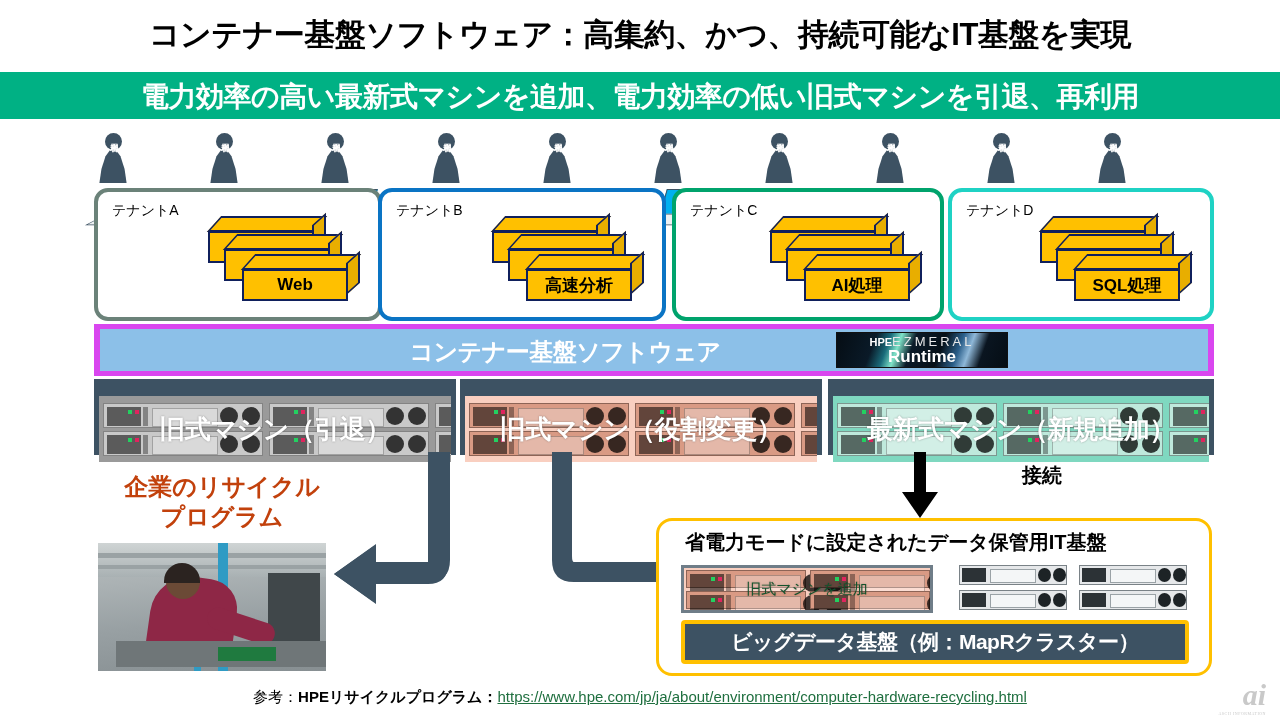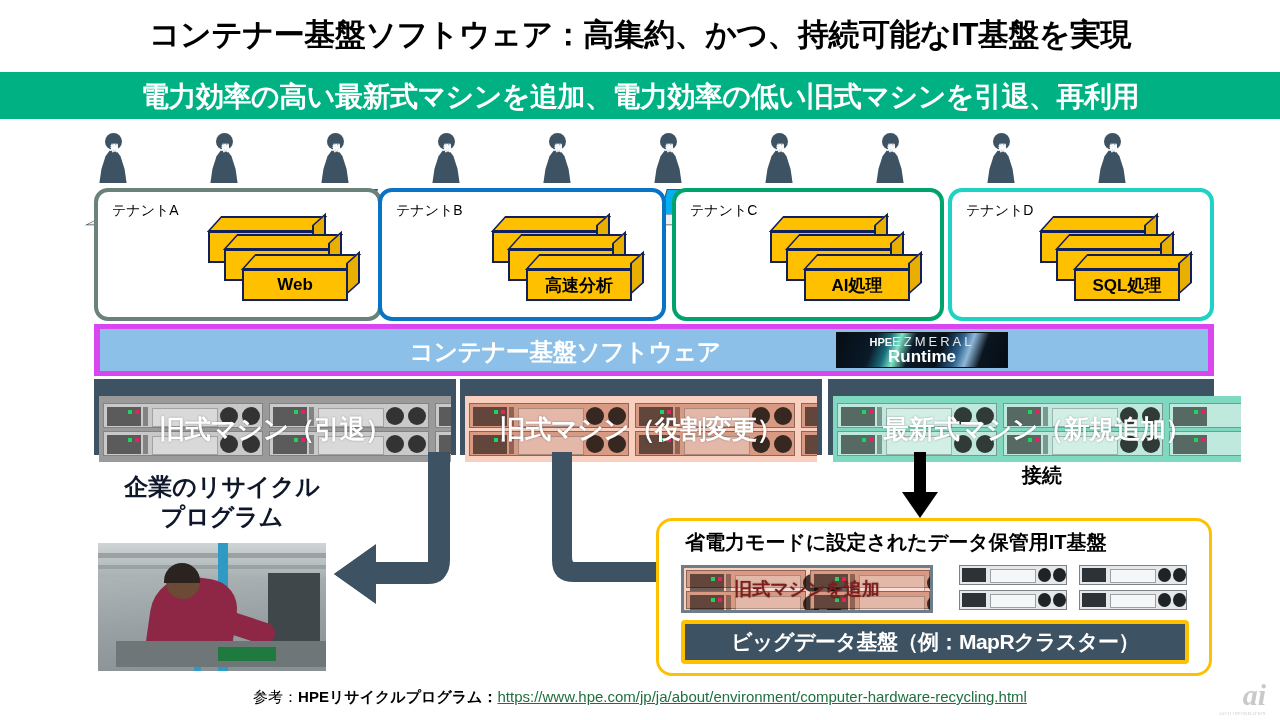--- a/index.html
+++ b/index.html
@@ -224,28 +224,28 @@
   .srv-led { position: absolute; left: 24px; top: 6px; width: 4px; height: 4px; background: #23d160; }
   .srv-led2 { position: absolute; left: 31px; top: 6px; width: 4px; height: 4px; background: #e0245e; }
 
   
   .bar-gray .machine-inner { background: #9a9a9a; }
   .bar-gray .srv { background: #c9c9c9; }
   
   .bar-pink .machine-inner { background: #f9cfc0; }
   .bar-pink .srv { background: #d99a84; }
   
-  .bar-teal .machine-inner { background: #7fd8c0; padding-left: 32px; }
+  .bar-teal .machine-inner { background: #7fd8c0; }
   .bar-teal .srv { background: #bfe9dc; }
 
   
   .recycle-title {
     left: 72px; top: 472px; width: 300px;
     text-align: center;
-    font-size: 24px; font-weight: bold; color: #0f172a;
+    font-size: 24px; font-weight: bold; color: #c2410c;
     line-height: 30px;
   }
   .photo {
     left: 98px; top: 543px; width: 228px; height: 128px;
     background: linear-gradient(175deg,#b9bfc0 0%, #aab1b3 30%, #98a0a3 60%, #878f92 100%);
     overflow: hidden;
   }
   .ph-ceiling { position:absolute; left:0; top:0; width:100%; height:34px; background:linear-gradient(180deg,#cfd4d4,#a9b1b3); }
   .ph-pipe { position:absolute; background:#9aa2a4; }
   .ph-col { position:absolute; background:#2f9bc4; }
@@ -286,21 +286,21 @@
     box-sizing: border-box;
   }
   .storage-pink-inner {
     position: relative; width: 100%; height: 100%;
     background: #f9cfc0;
     overflow: hidden;
   }
   .storage-pink-text {
     position: absolute; left: 0; top: 50%; transform: translateY(-50%);
     width: 100%; text-align: center;
-    font-size: 18px; font-weight: bold; color: #7f1d1d;
+    font-size: 15px; font-weight: normal; color: #14532d;
     text-shadow: 0 0 2px rgba(0,0,0,0.3);
     white-space: nowrap; z-index: 3;
   }
   .storage-srv-area {
     position: absolute; left: 300px; top: 44px; width: 232px; height: 48px;
   }
   .mini-row { display:flex; gap: 12px; margin-bottom: 5px; }
   .mini-srv {
     width: 108px; height: 20px; background: #e6e8ea;
     border: 1px solid #7a8287; box-sizing: border-box; position: relative;

